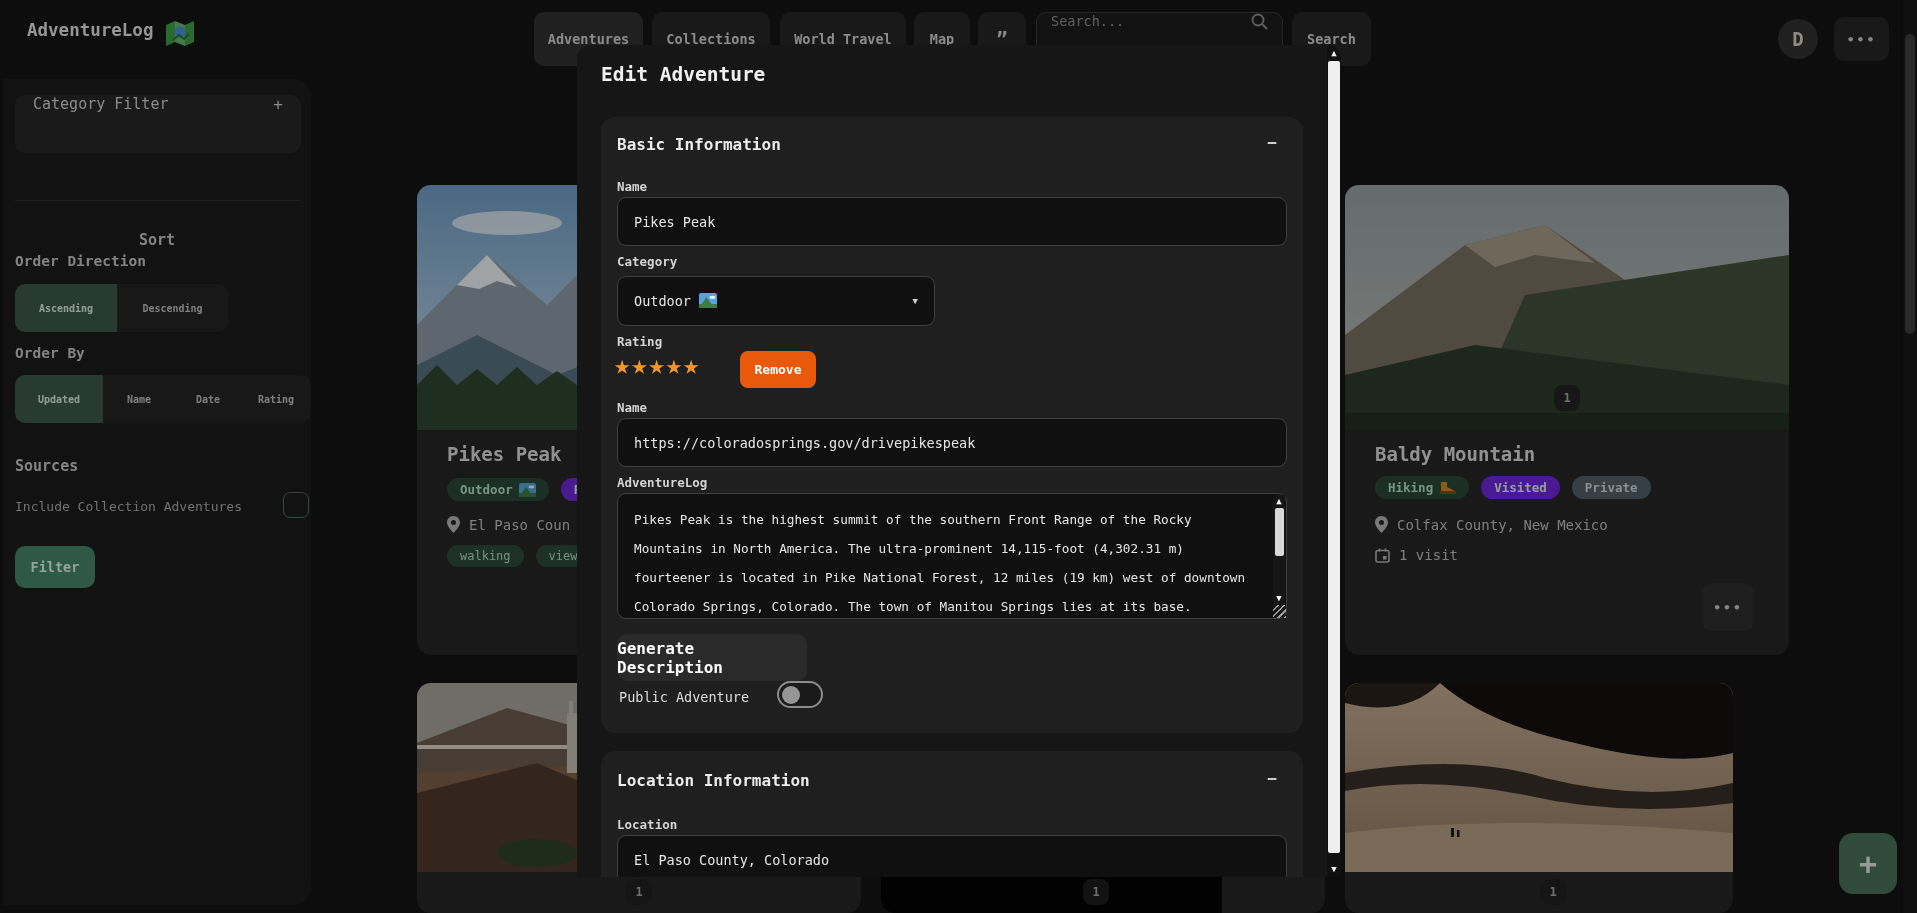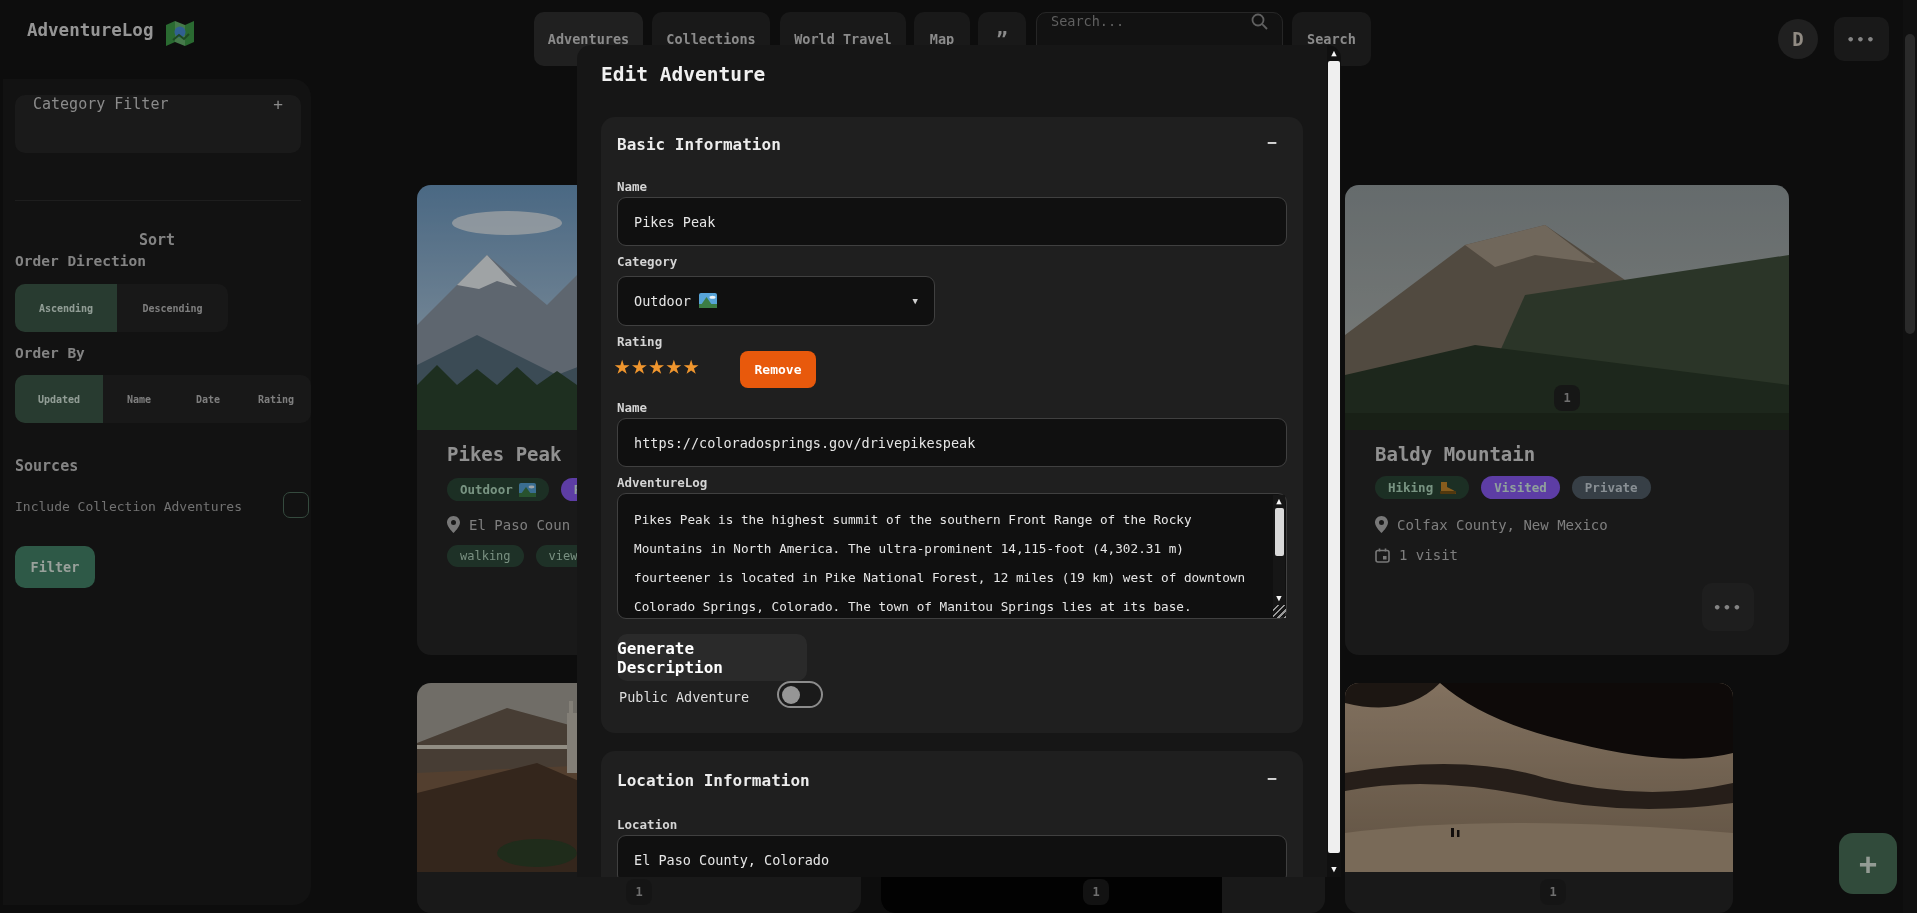--- a/index.html
+++ b/index.html
@@ -19,21 +19,21 @@
 
   .side-label { color:#c4c4c4; font-weight:bold; font-size:14.5px; }
   .seg { background:#242424; border-radius:10px; overflow:hidden; display:flex; height:48px; }
   .seg .opt { color:#bdbdbd; font-size:10px; font-weight:bold; display:flex; align-items:center; justify-content:center; }
   .seg .opt.sel { background:#3c5848; color:#d8ead f; color:#d8eadf; }
 
   .card { background:#262626; border-radius:14px; overflow:hidden; }
   .cardtitle { color:#d9d9d9; font-weight:bold; font-size:19px; }
   .pill { border-radius:999px; font-size:12.5px; font-weight:bold; display:inline-flex; align-items:center; gap:6px; padding:4px 13px; }
   .pill.cat { background:#2b4637; color:#b4ddc2; }
-  .pill.teal { background:#8b5cf6; color:#d6efe9; }
+  .pill.teal { background:#6d28d9; color:#d6efe9; }
   .pill.gray { background:#525f69; color:#ccd6dd; }
   .pill.tag { background:#2e4a3b; color:#b4d6c0; font-weight:normal; font-size:12px; }
   .meta { color:#bdbdbd; font-size:14px; display:flex; align-items:center; gap:9px; }
   .count-badge { width:26px; height:26px; border-radius:8px; background:rgba(32,32,32,.88); color:#a6a6a6; font-size:12px; font-weight:bold; display:flex; align-items:center; justify-content:center; }
   .dots { letter-spacing:2px; color:#c5c5c5; font-size:13px; font-weight:bold; }
 
   
   #backdrop { position:absolute; inset:0; background:rgba(0,0,0,.33); z-index:40; }
   #modal { position:absolute; left:577px; top:45px; width:764px; height:832px; background:#161616;
            border-radius:14px 14px 0 0; z-index:50; overflow:hidden; }

